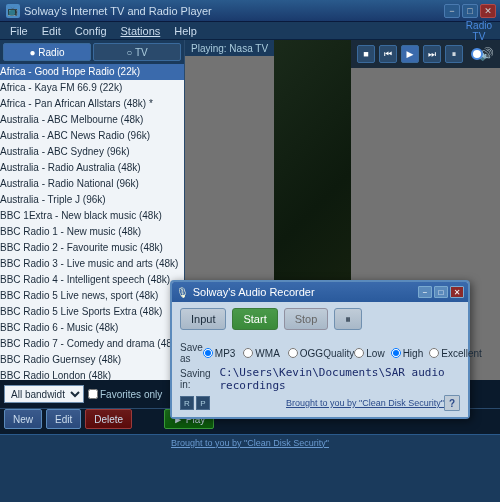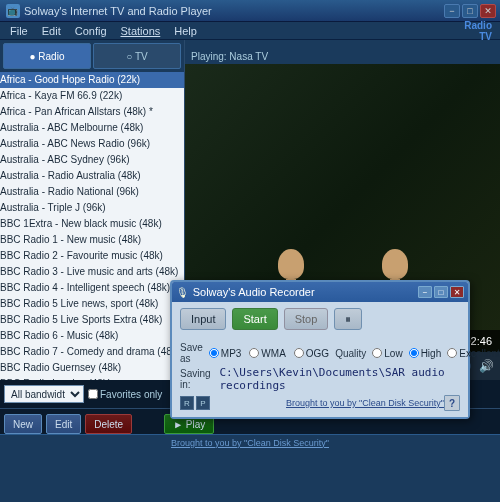--- a/index.html
+++ b/index.html
@@ -74,22 +74,22 @@
       cursor: pointer;
       border-radius: 2px;
     }
     .menu-item.stations { text-decoration: underline; }
 
     
     .radio-tv-label {
       margin-left: auto;
       color: #4a8ae0;
       font-size: 10px;
-      font-weight: bold;
-      text-align: right;
+      font-weight: normal;
+      text-align: center;
       line-height: 1.1;
       padding-right: 4px;
     }
 
     
     .main-content {
       display: flex;
       height: 340px;
     }
 
@@ -104,21 +104,21 @@
 
     
     .radio-tv-toggle {
       display: flex;
       background: #1a3a5c;
       padding: 3px;
       gap: 2px;
     }
     .toggle-btn {
       flex: 1;
-      height: 26px;
+      height: 18px;
       background: #2a4a6c;
       border: 1px solid #3a6a9c;
       color: #acd;
       font-size: 10px;
       cursor: pointer;
       display: flex; align-items: center; justify-content: center;
       border-radius: 2px;
     }
     .toggle-btn.active {
       background: #3a6aac;
@@ -145,22 +145,21 @@
       text-overflow: ellipsis;
       line-height: 14px;
     }
     .station-item.selected { background: #3a6aac; color: #fff; }
 
     
     .right-panel {
       flex: 1;
       background: #737373;
       display: flex;
-      flex-direction: column;
-      margin-top: 8px;
+      flex-direction: row;
     }
 
     .now-playing-bar {
       background: #1a3a5c;
       height: 16px;
       display: flex;
       align-items: center;
       padding: 0 6px;
       font-size: 10px;
       color: #acd;
@@ -271,21 +270,21 @@
       display: flex;
       align-items: center;
       gap: 2px;
     }
 
     
     .action-buttons {
       height: 26px;
       background: #0a1a2c;
       display: flex;
-      align-items: flex-end;
+      align-items: flex-start;
       padding: 0 4px;
       gap: 4px;
       border-top: 1px solid #2a4a6c;
     }
     .action-btn {
       height: 20px;
       padding: 0 8px;
       background: linear-gradient(to bottom, #3a5a8c, #2a4a7c);
       border: 1px solid #5a8abc;
       border-radius: 2px;
@@ -372,21 +371,20 @@
       display: flex; align-items: center; justify-content: center;
     }
     .rec-btn.input-btn { background: linear-gradient(to bottom, #c0ccd8, #a8b8c8); color: #1a2a3a; }
     .rec-btn.start-btn { background: linear-gradient(to bottom, #4a9a4a, #3a8a3a); color: #fff; border-color: #3a7a3a; text-align: center; }
     .rec-btn.stop-btn { background: linear-gradient(to bottom, #c0ccd8, #a8b8c8); color: #666; border-color: #9090a0; }
     .rec-btn.pause-btn { background: linear-gradient(to bottom, #c0ccd8, #a8b8c8); color: #1a2a3a; border-color: #7090b0; }
 
     .save-as-row {
       display: flex;
       align-items: center;
-      gap: 6px;
     }
     .save-as-label {
       color: #2a3a4a;
       font-size: 10px;
       width: 40px;
     }
     .format-radio-group {
       display: flex;
       gap: 8px;
     }

